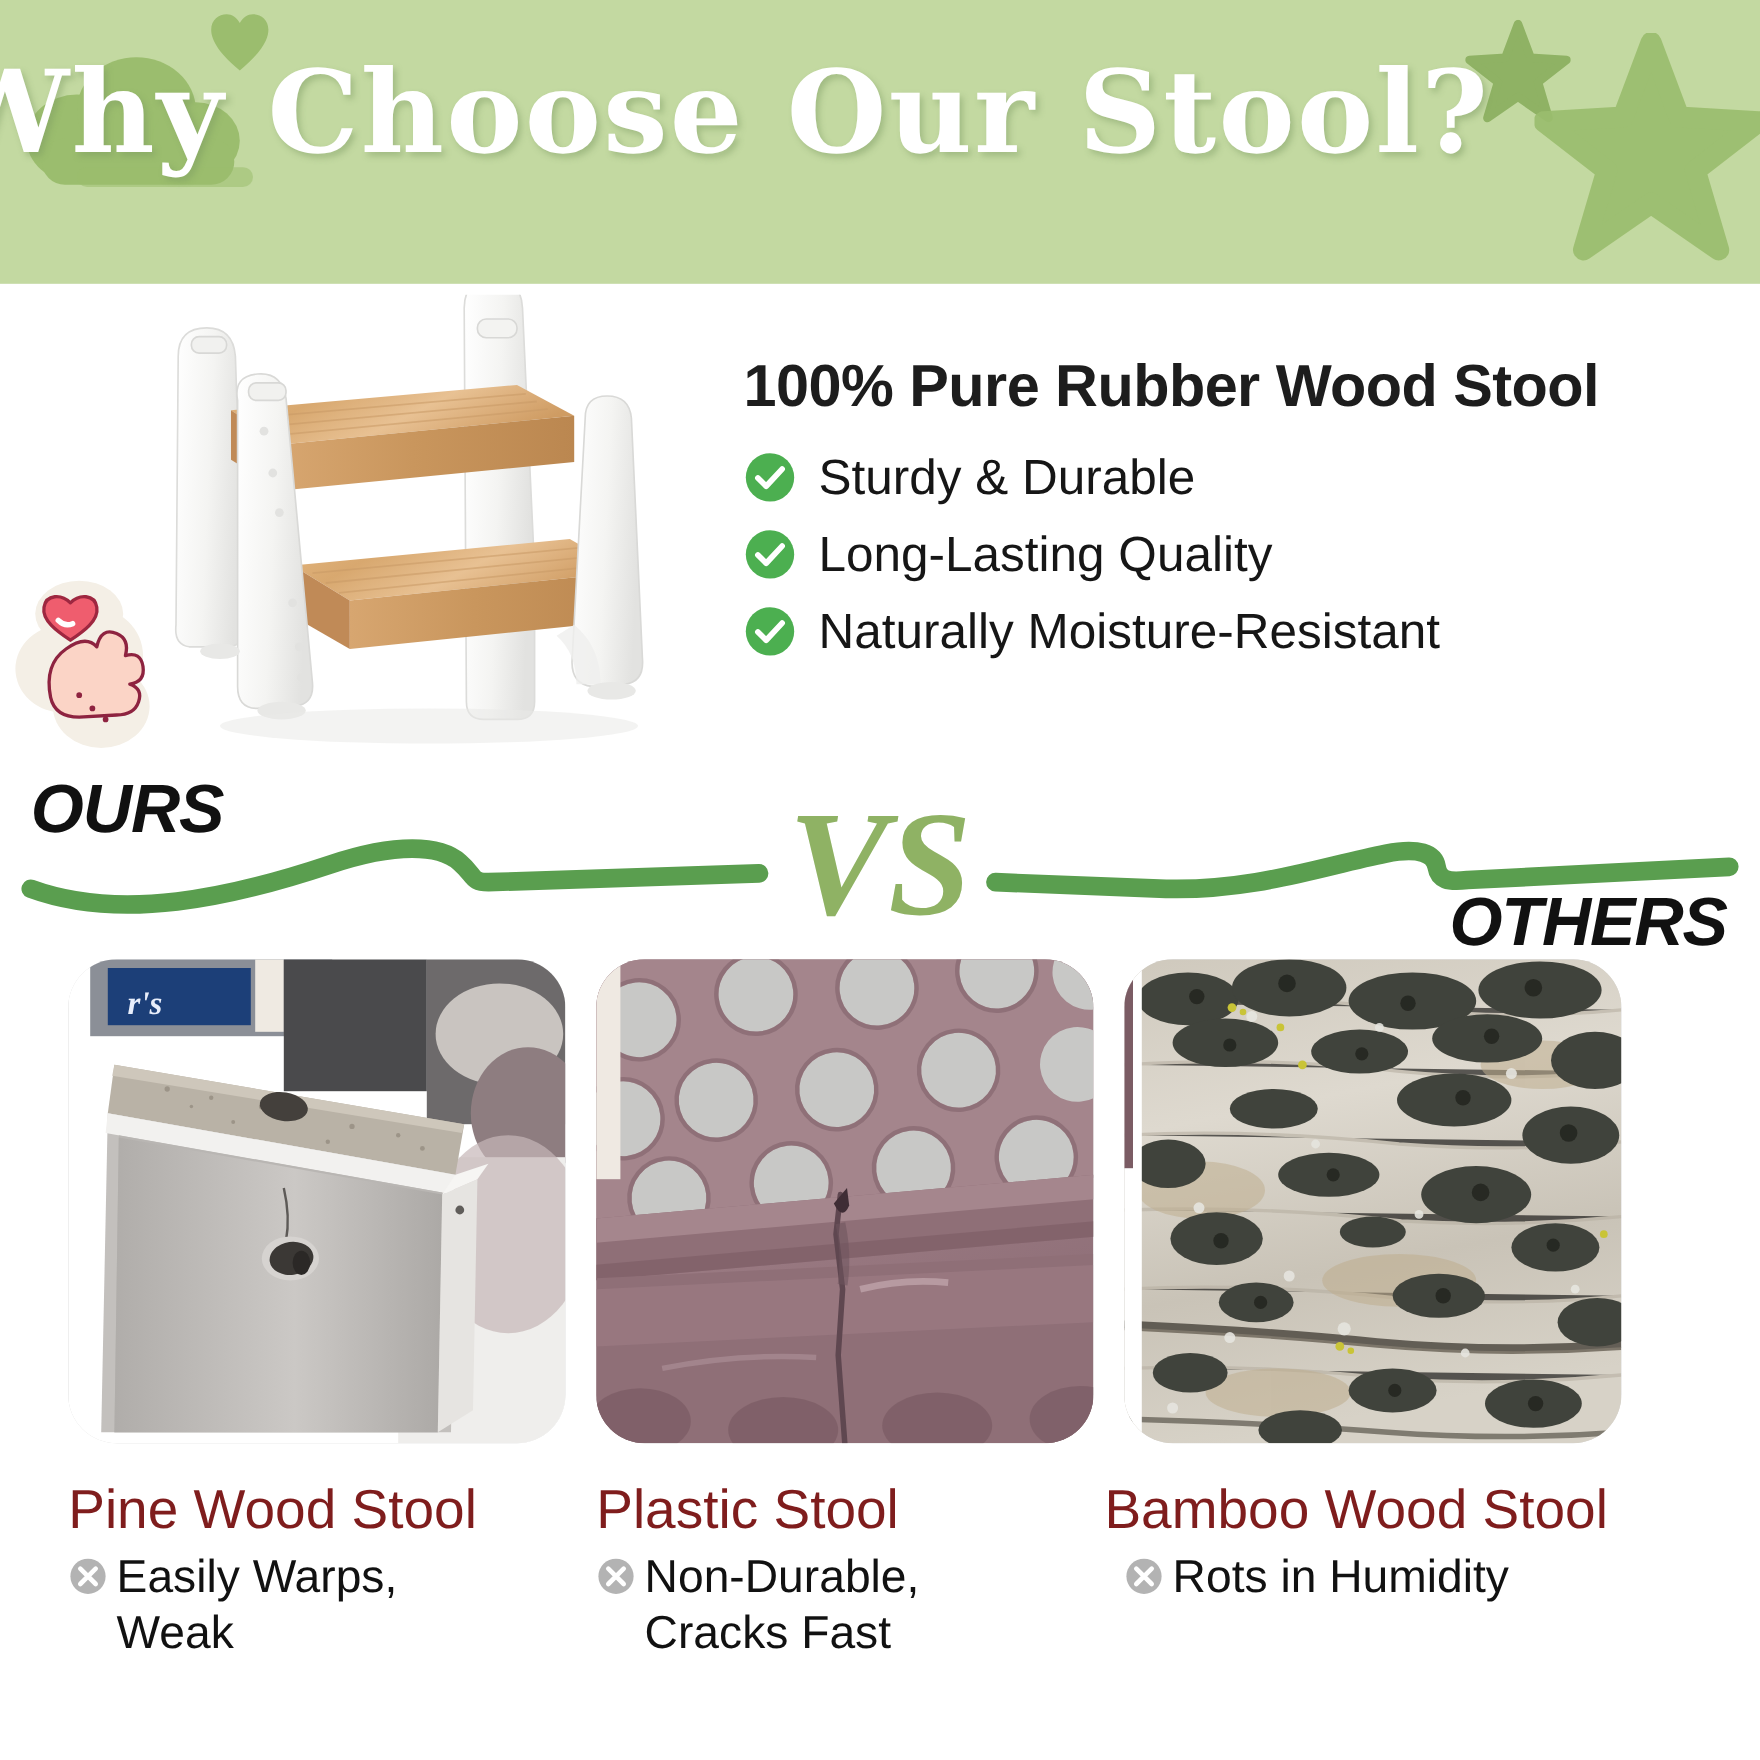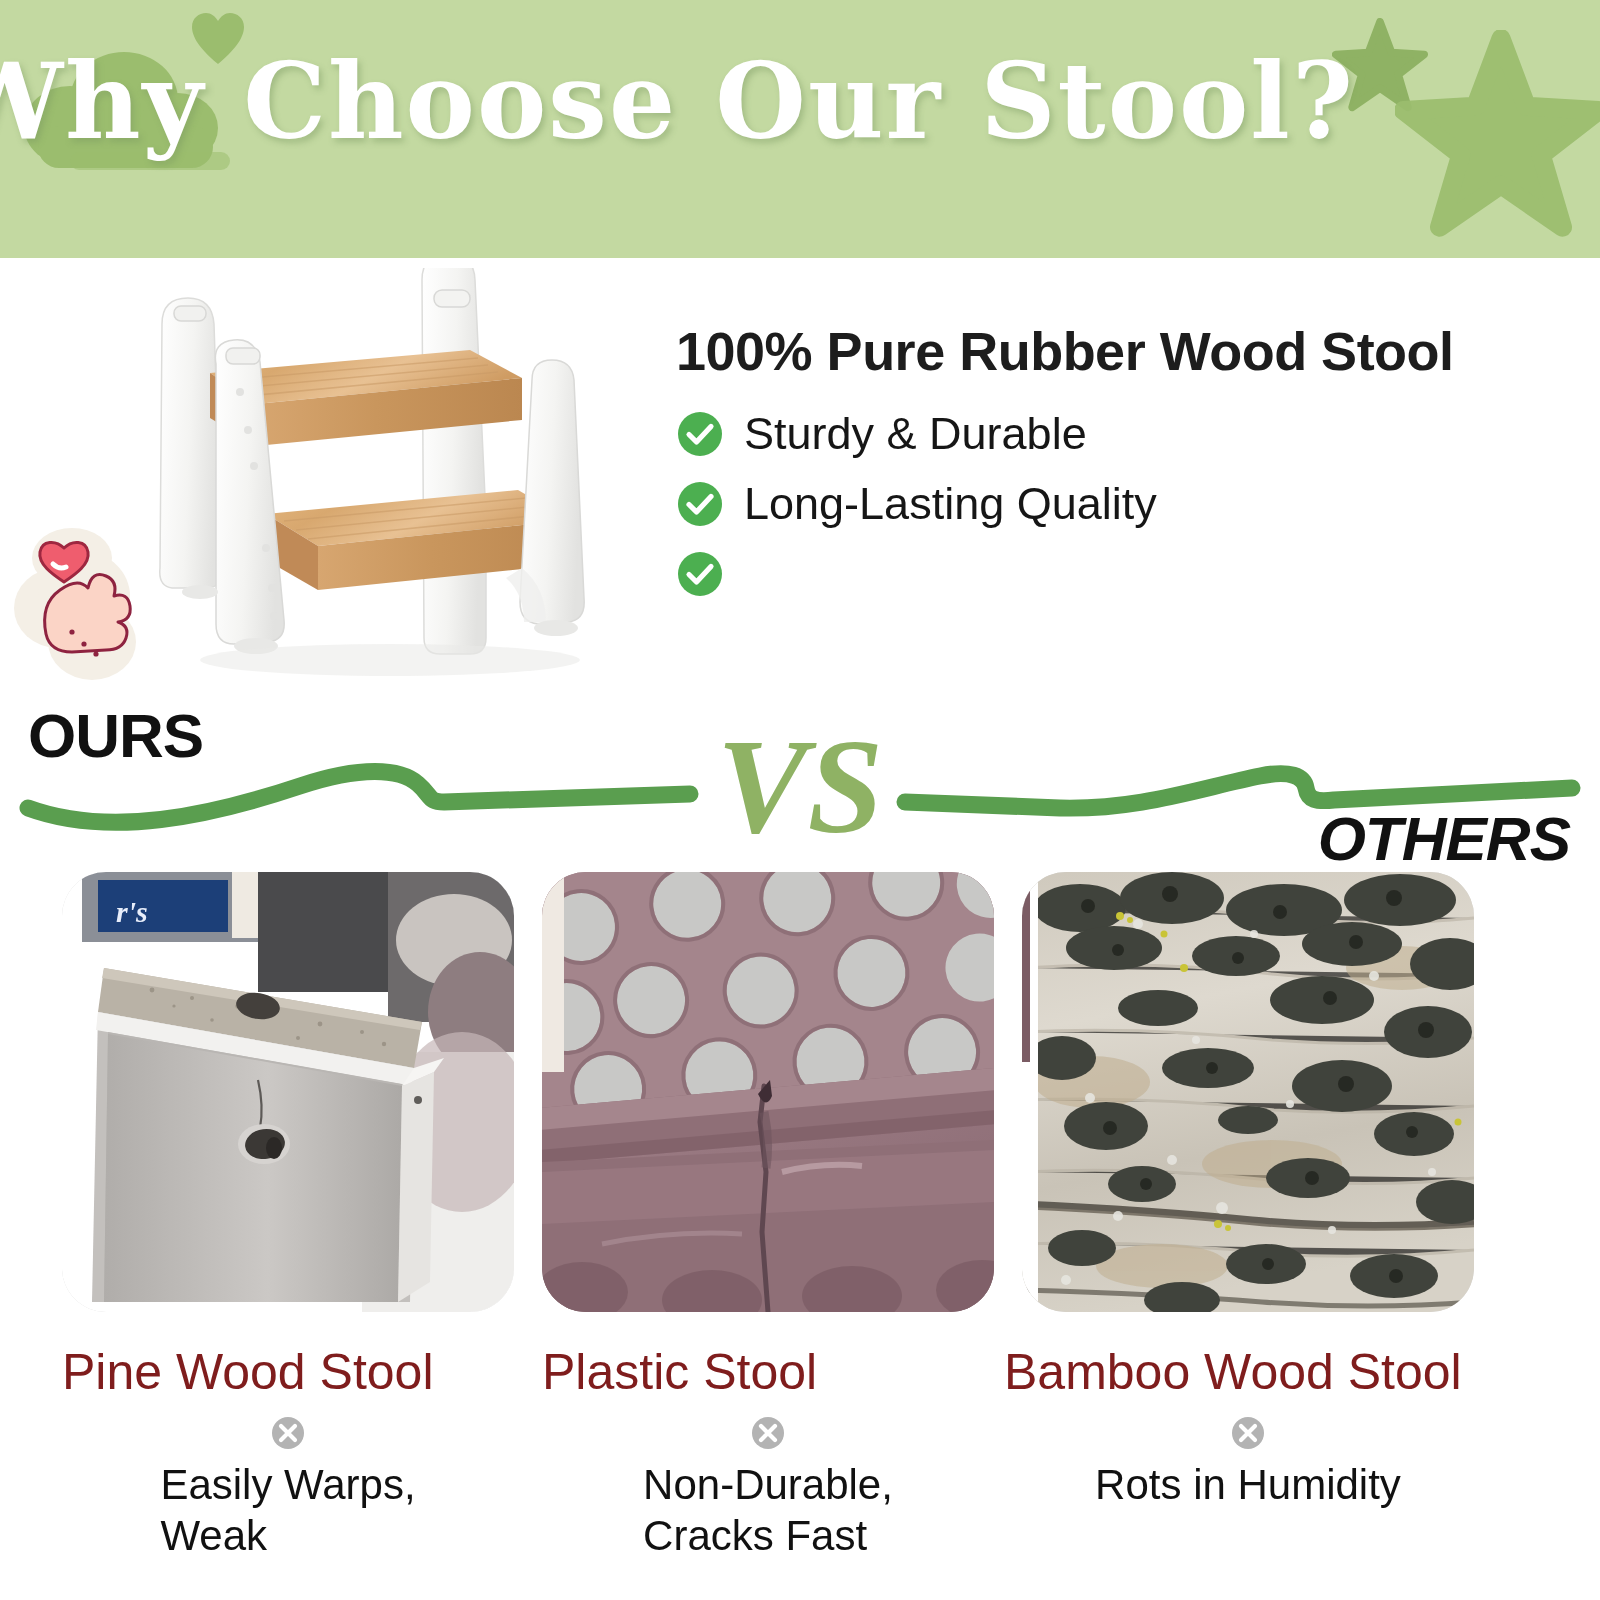--- a/index.html
+++ b/index.html
@@ -80,21 +80,21 @@
 
   
   .vs-section{
     position:absolute; left:0; top:690px; width:1600px; height:180px;
   }
   .vs-wave{ position:absolute; left:0; top:0; width:1600px; height:180px; }
   .vs-wave svg{ display:block; }
   .label-ours{
     position:absolute; left:28px; top:700px;
     font-family:"Liberation Sans", sans-serif;
-    font-weight:700; font-size:62px;
+    font-weight:700; font-style:italic; font-size:62px;
     color:#111111; letter-spacing:-1px; z-index:4;
   }
   .label-others{
     position:absolute; right:30px; top:783px;
     font-family:"Liberation Sans", sans-serif;
     font-weight:700; font-style:italic; font-size:62px;
     color:#111111; letter-spacing:-1px; z-index:4;margin-top:20px;
   }
   .label-vs{
     position:absolute; left:50%; top:718px; transform:translateX(-50%);
@@ -123,21 +123,21 @@
 
   .col-title{
     margin-top:34px;
     font-family:"Liberation Sans", sans-serif;
     font-size:50px; color:#7f1d1d; line-height:1.05;
     white-space:nowrap;
   }
   .col-2 .col-title{ margin-left:-18px; }
 
   .con-row{
-    display:flex; align-items:center; gap:8px; margin-top:8px;flex-direction:column;
+    display:flex; align-items:flex-start; gap:8px; margin-top:8px;
   }
   .x-icon{ flex:0 0 auto; width:36px; height:36px; margin-top:8px; }
   .x-icon svg{ display:block; }
   .con-text{
     font-family:"Liberation Sans", sans-serif;
     font-size:42px; color:#111111; line-height:1.22;
     white-space:pre-line;
   }
 </style>
 </head>
@@ -294,20 +294,21 @@
       <span class="feature-label">Long-Lasting Quality</span>
     </div>
 
     <div class="feature-row">
       <span class="check-icon">
         <svg width="48" height="48" viewBox="0 0 48 48">
           <circle cx="24" cy="24" r="22" fill="#4caf50"></circle>
           <path d="M13 24.5 L20.5 32 L35 16.5" stroke="#ffffff" stroke-width="5.2" fill="none" stroke-linecap="round" stroke-linejoin="round"></path>
         </svg>
       </span>
+      <span class="feature-label">Naturally Moisture-Resistant</span>
     </div>
   </div>
 </div>
 
 <div class="vs-section">
   <div class="vs-wave">
     <svg width="1600" height="180" viewBox="0 0 1600 180">
       <path d="M28 118 C 110 148, 210 126, 300 96 C 360 76, 400 78, 418 94
                C 432 106, 428 112, 444 112 L 690 104" stroke="#5a9e4f" stroke-width="17" fill="none" stroke-linecap="round" stroke-linejoin="round"></path>
       <path d="M905 112 L1060 118 C 1140 120, 1200 98, 1260 86

